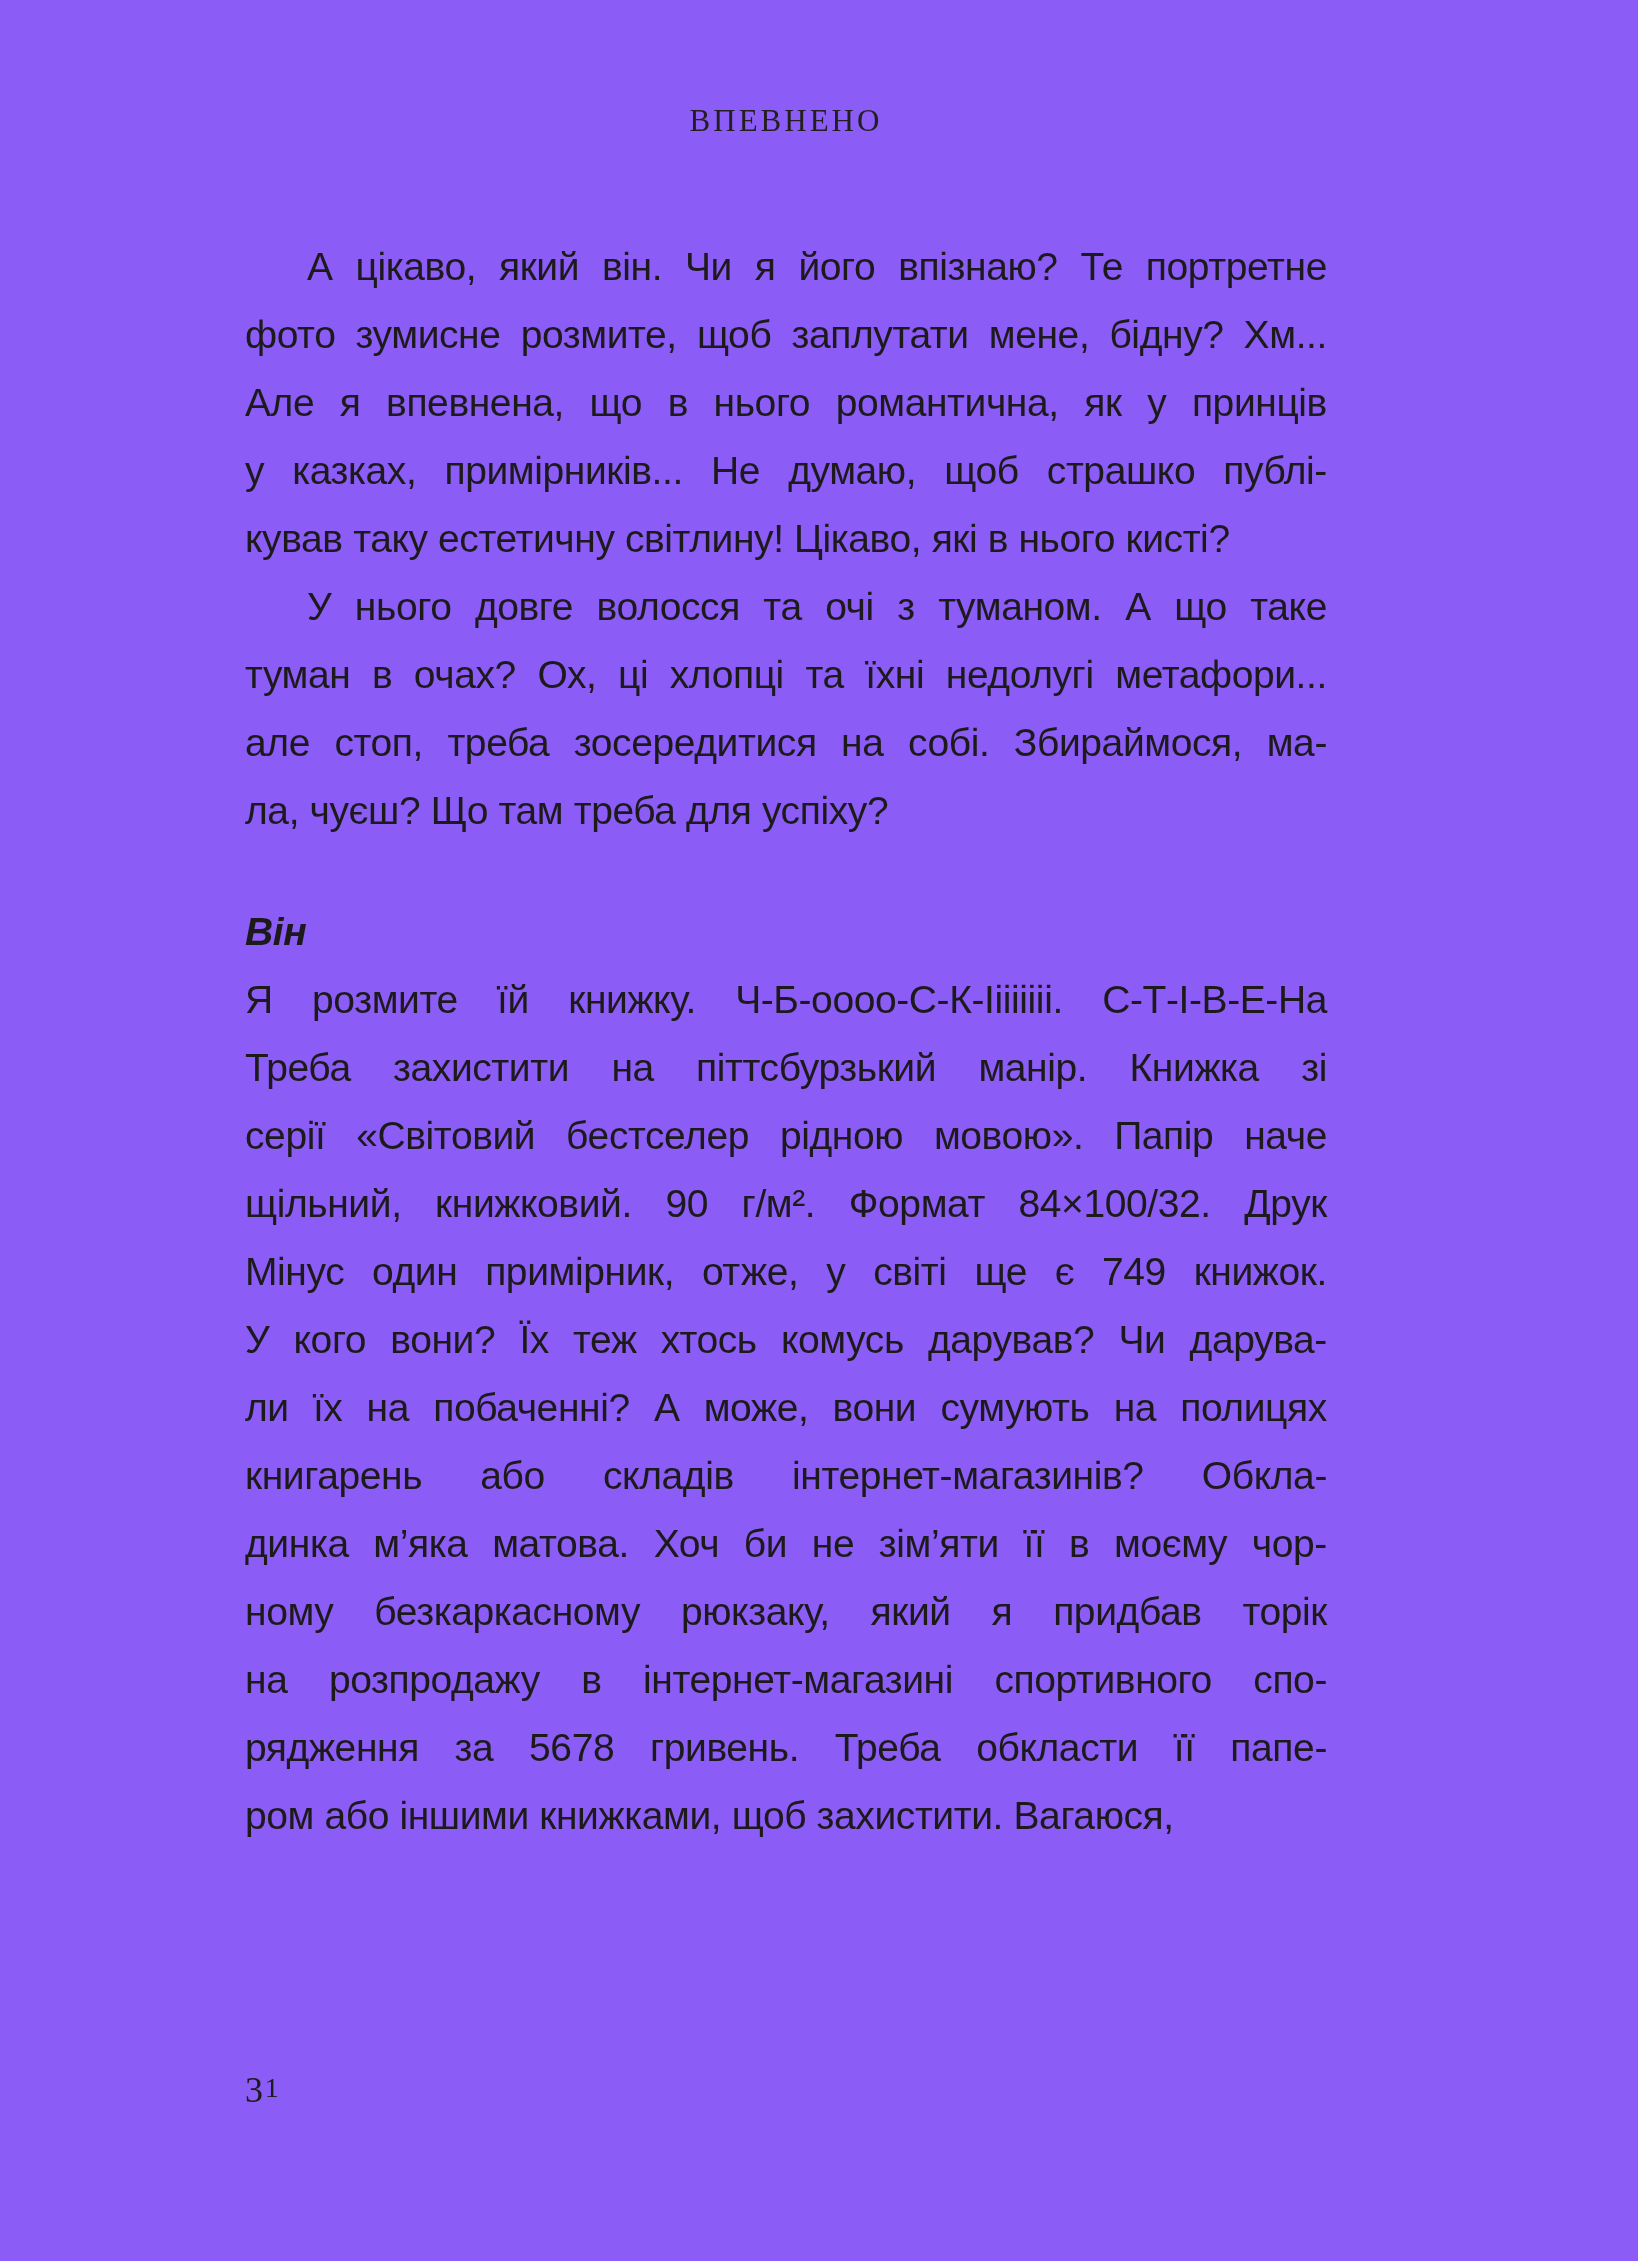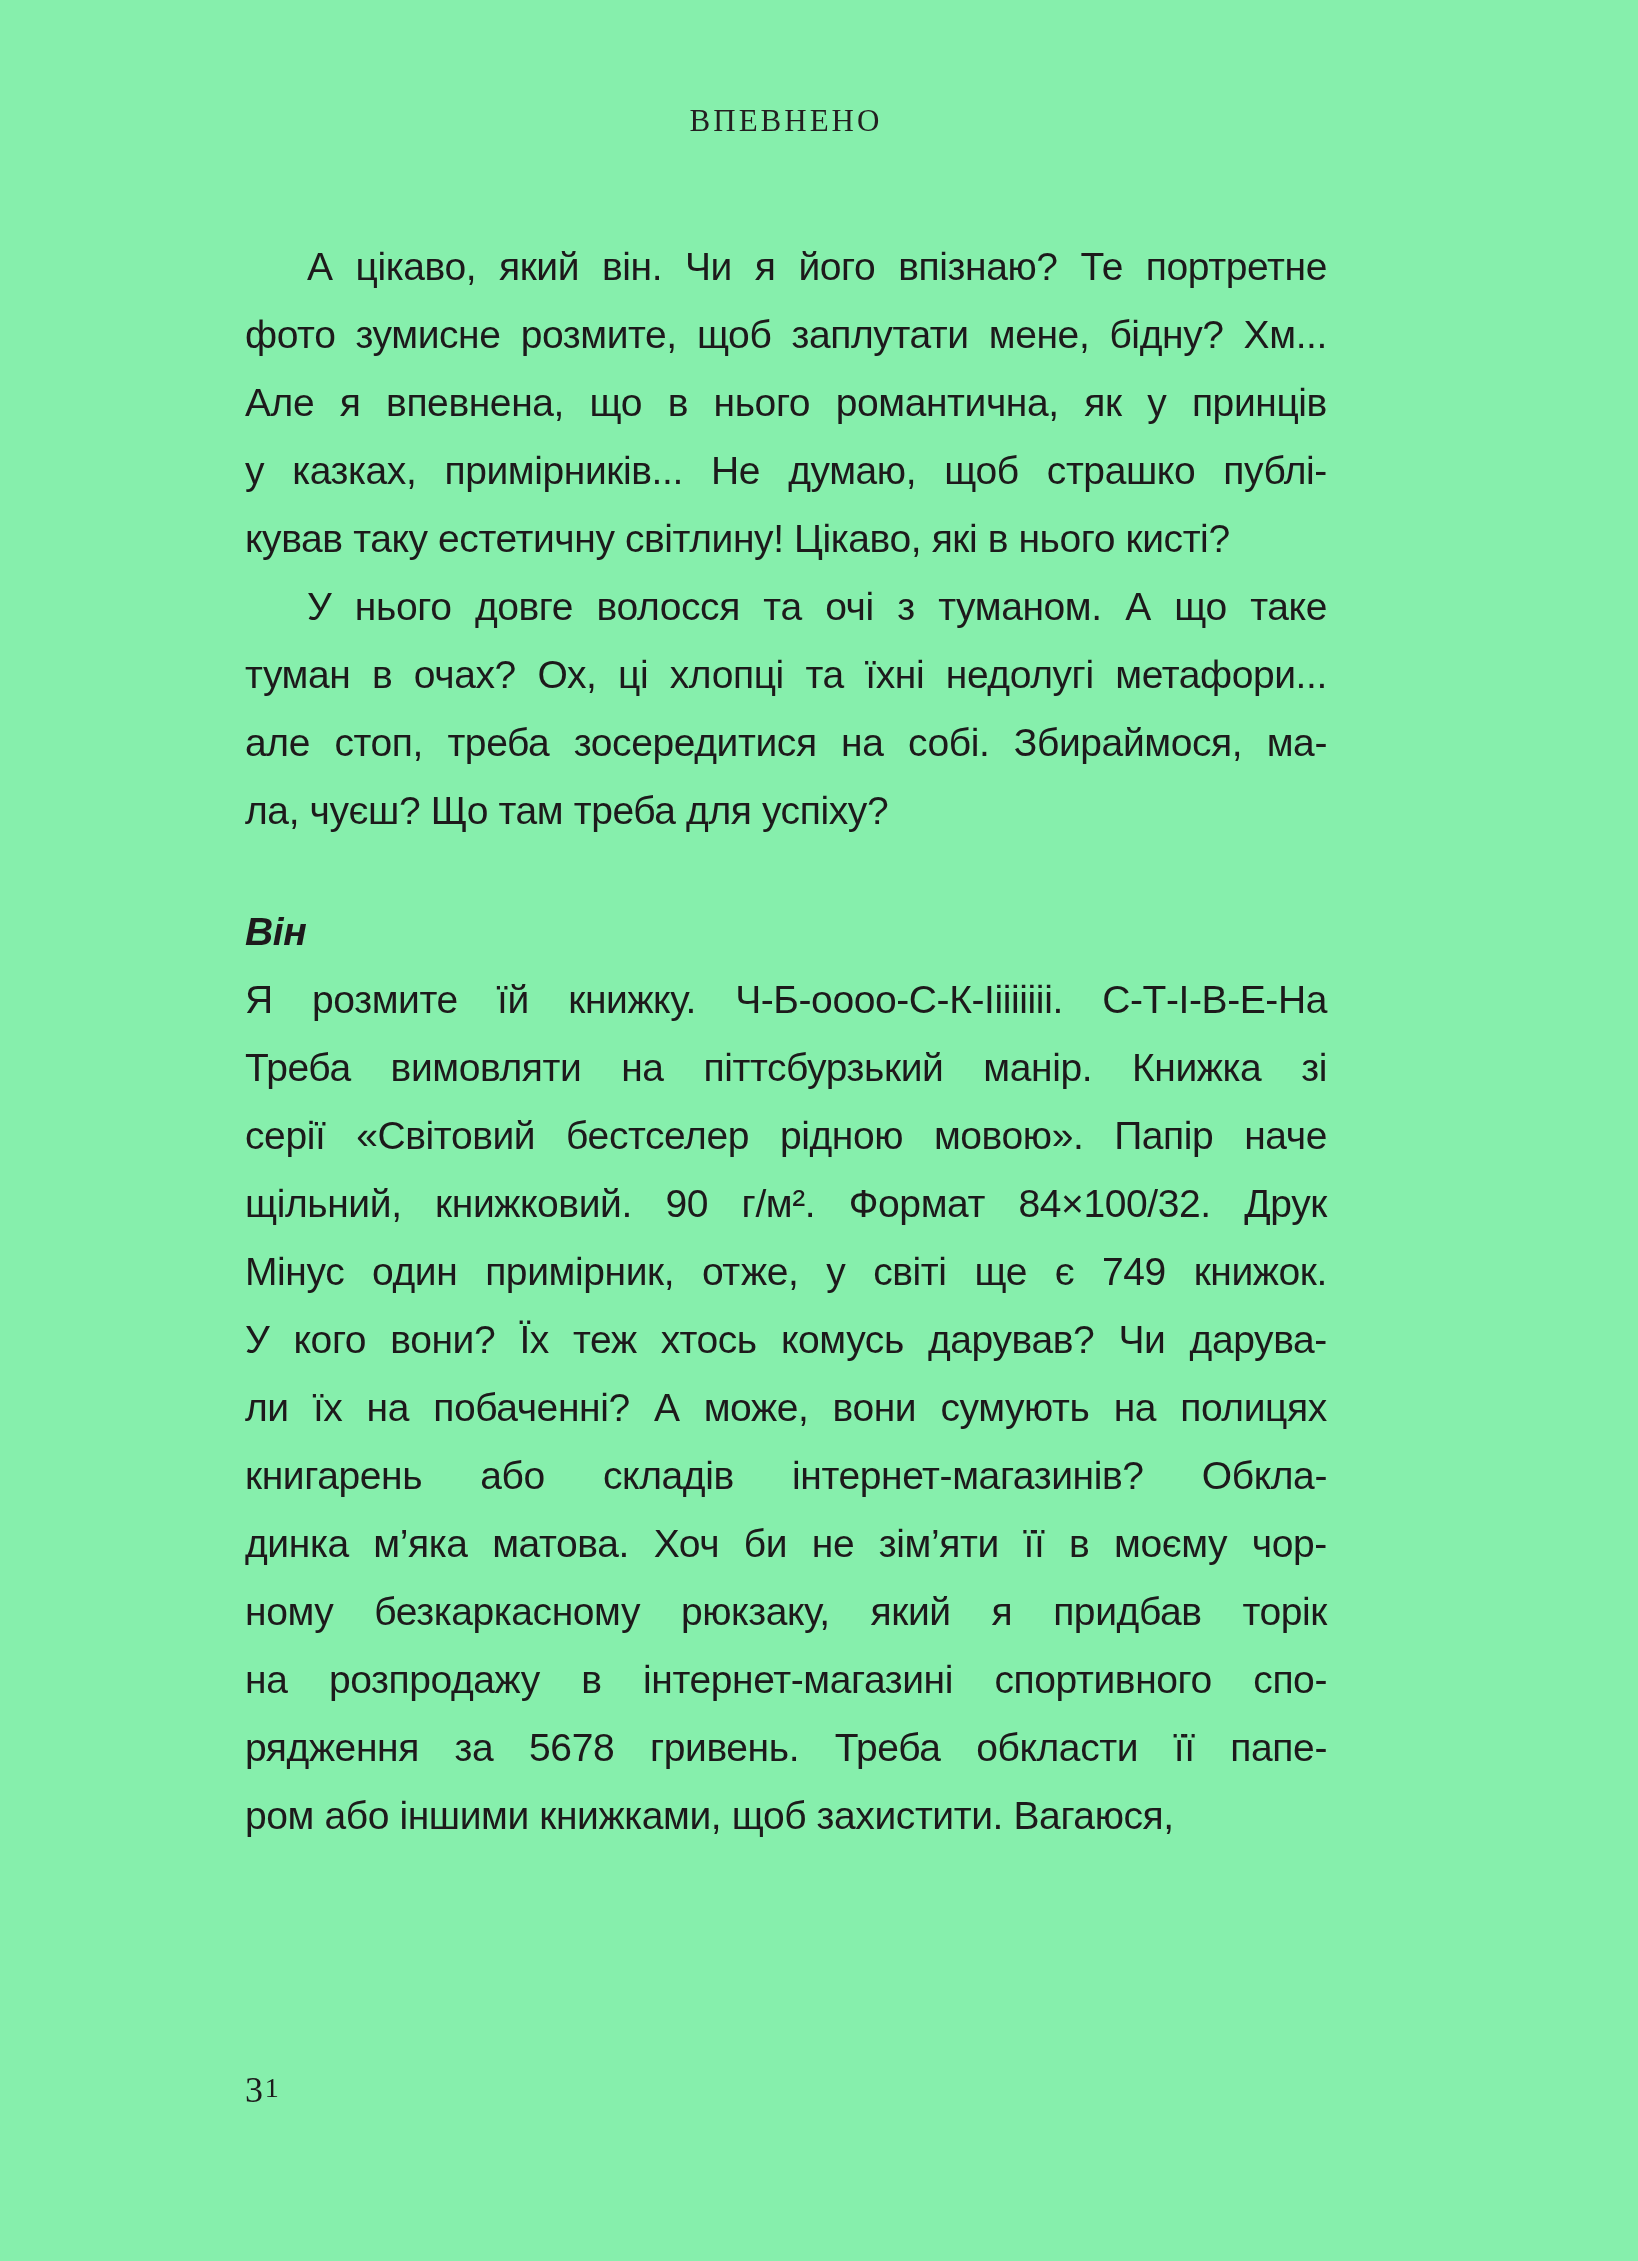--- a/index.html
+++ b/index.html
@@ -1,20 +1,20 @@
 <!DOCTYPE html>
 <html style="font-size:13.7px"><head>
 <meta charset="utf-8">
 <style>
   html, body { margin: 0; padding: 0; background: #ffffff; }
   .page {
     position: relative;
     width: 1639px;
     height: 2261px;
-    background: #86efac;
+    background: #8b5cf6;
     overflow: hidden;
     color: #1d1a1b;
   }
   .running-head {
     position: absolute;
     top: 104px;
     left: 245px;
     width: 1082px;
     text-align: center;
     font-family: "Liberation Serif", serif;
@@ -168,21 +168,21 @@
         <div class="line just">
           <span>Я</span>
           <span>розмите</span>
           <span>їй</span>
           <span>книжку.</span>
           <span>Ч-Б-оооо-С-К-Іііііііі.</span>
           <span>С-Т-І-В-Е-На</span>
         </div>
         <div class="line just">
           <span>Треба</span>
-          <span>вимовляти</span>
+          <span>захистити</span>
           <span>на</span>
           <span>піттсбурзький</span>
           <span>манір.</span>
           <span>Книжка</span>
           <span>зі</span>
         </div>
         <div class="line just">
           <span>серії</span>
           <span>«Світовий</span>
           <span>бестселер</span>

